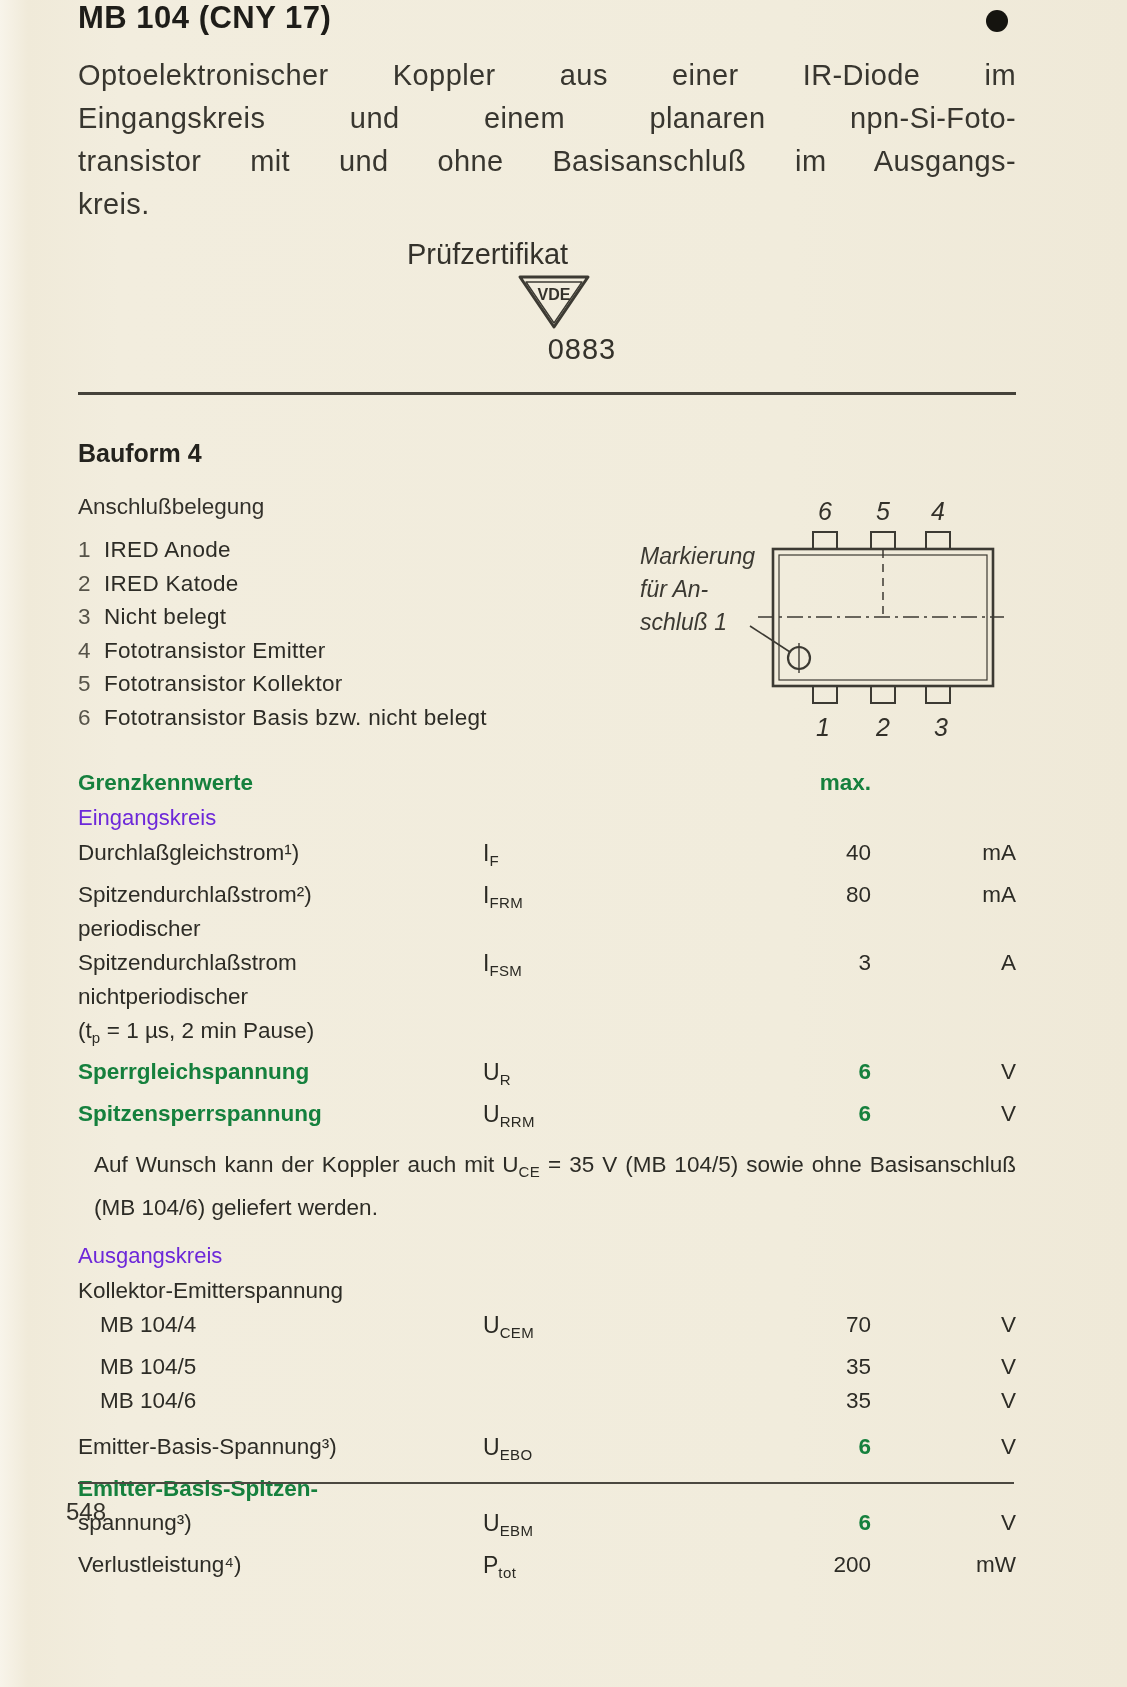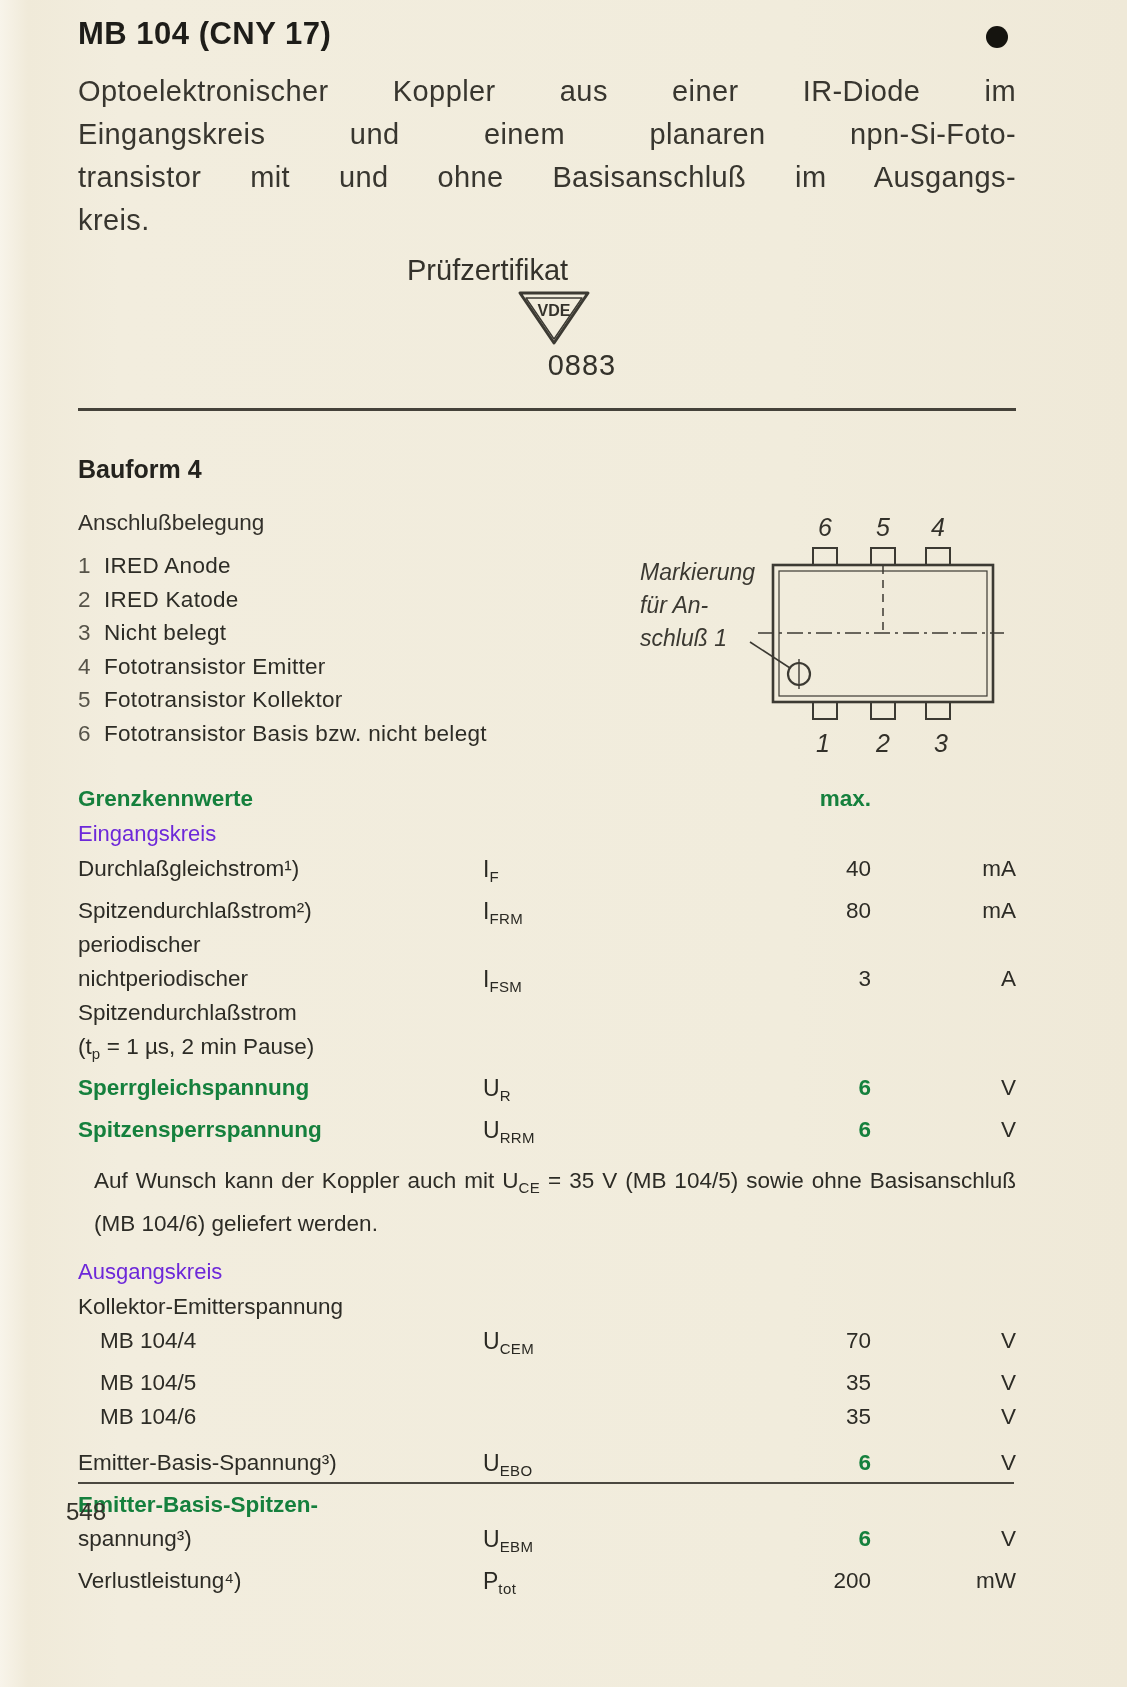--- a/index.html
+++ b/index.html
@@ -2,21 +2,21 @@
 <html><head>
 <meta charset="utf-8">
 <style>
   html,body{margin:0;padding:0;}
   body{
     width:1127px;height:1687px;position:relative;overflow:hidden;
     font-family:"Liberation Sans","DejaVu Sans",sans-serif;
     background:linear-gradient(90deg,#f8f4ea 0px,#f0ead9 28px,#f2edde 120px,#f1ecdc 70%,#efe9d8 100%);
     color:#2c2b26;
   }
-  .content{position:absolute;left:78px;top:16px;width:938px;}
+  .content{position:absolute;left:78px;top:0;width:938px;}
   .title{margin-top:32px;font-size:31px;font-weight:700;letter-spacing:.5px;color:#1e1d19;}
   .print-dot{position:absolute;left:908px;top:10px;width:22px;height:22px;border-radius:50%;background:#15140f;}
   .intro{margin-top:18px;font-size:29px;line-height:43px;color:#38362f;letter-spacing:.4px;}
   .intro .j{text-align:justify;text-align-last:justify;}
   .cert-row{margin-top:12px;display:flex;align-items:center;font-size:29px;color:#34322b;flex-direction:column;}
   .cert-label{width:280px;}
   .vde-box{width:84px;height:62px;margin-left:14px;}
   .cert-num{margin-left:70px;letter-spacing:1px;}
   .rule{margin-top:26px;border-top:3px solid #45423a;}
   .bauform-h{margin-top:44px;font-size:25px;font-weight:700;color:#24231e;}
@@ -160,22 +160,22 @@
         <div>Spitzendurchlaßstrom²)</div>
         <div>periodischer</div>
       </div>
       <div class="sym"><span>I</span><sub>FRM</sub></div>
       <div class="val">80</div>
       <div class="unit">mA</div>
     </div>
 
     <div class="lrow">
       <div>
+        <div>Spitzendurchlaßstrom</div>
         <div>nichtperiodischer</div>
-        <div>Spitzendurchlaßstrom</div>
         <div><span>(t</span><sub>p</sub><span> = 1 µs, 2 min Pause)</span></div>
       </div>
       <div class="sym"><span>I</span><sub>FSM</sub></div>
       <div class="val">3</div>
       <div class="unit">A</div>
     </div>
 
     <div class="lrow">
       <div class="b">Sperrgleichspannung</div>
       <div class="sym"><span>U</span><sub>R</sub></div>

